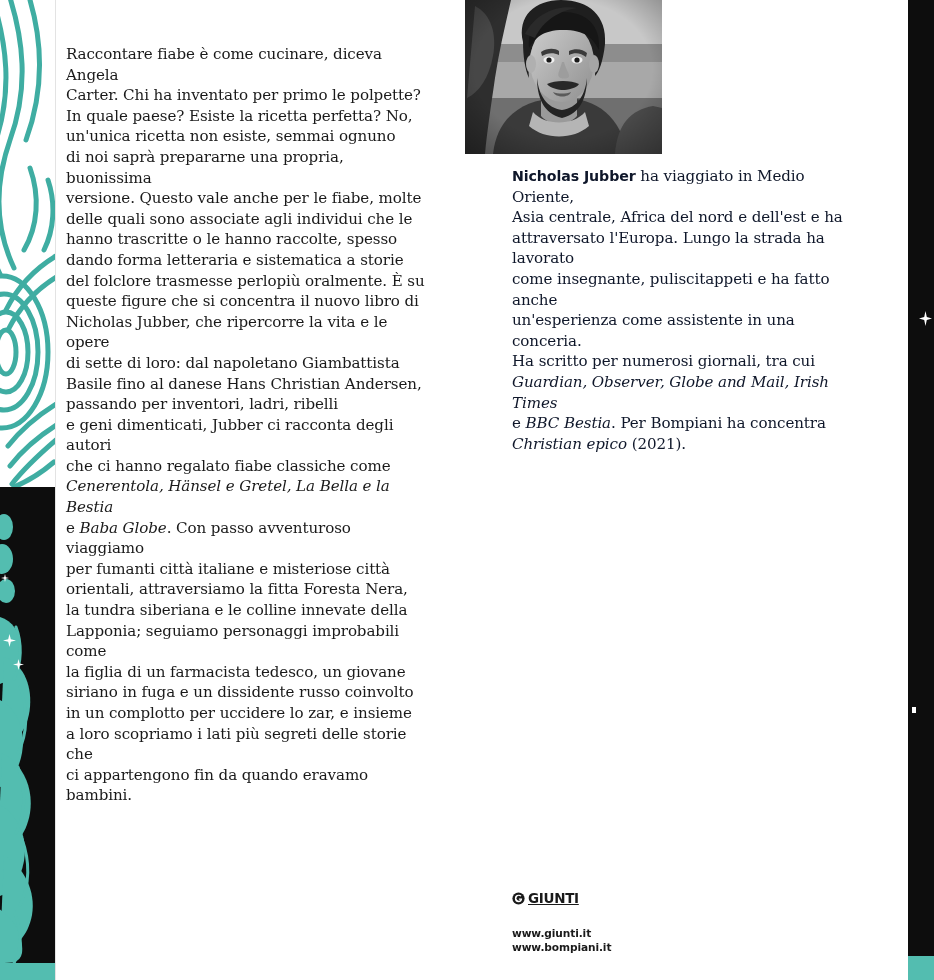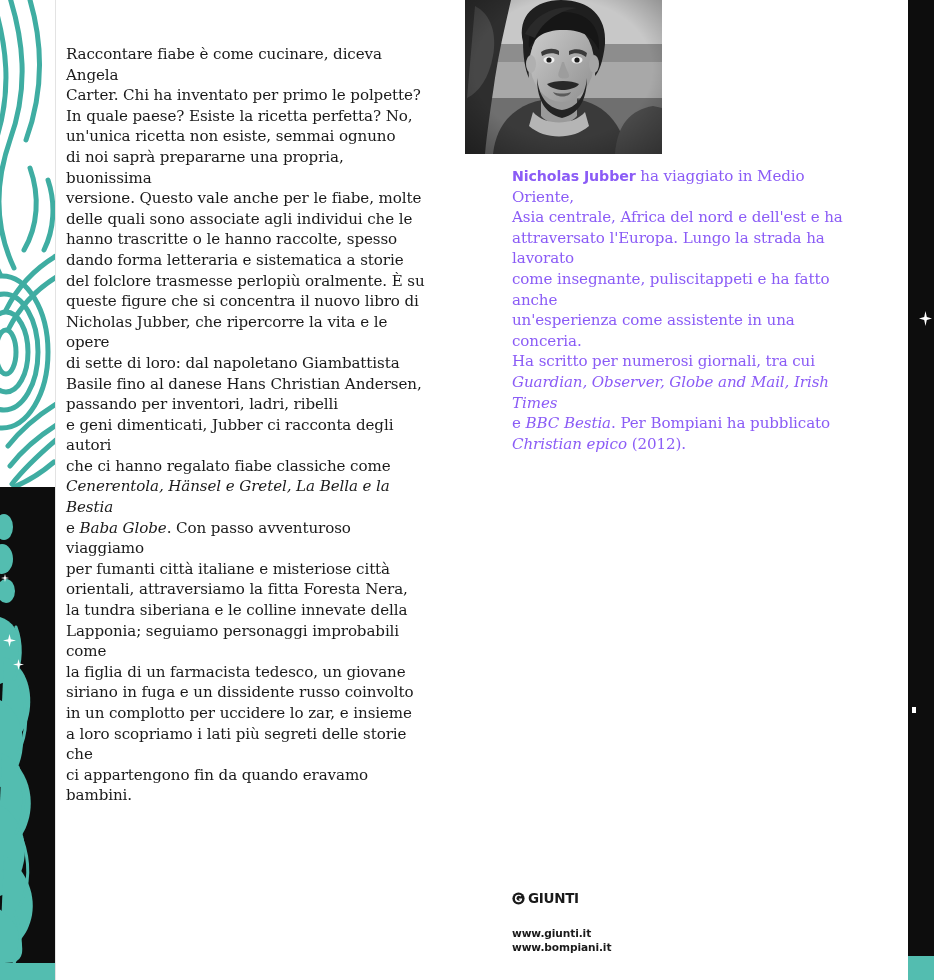--- a/index.html
+++ b/index.html
@@ -112,21 +112,21 @@
   .photo svg { display: block; }
 
   
   .bio {
     position: absolute;
     left: 512px; top: 166px;
     width: 350px;
     font-family: "DejaVu Serif", serif;
     font-size: 15.1px;
     line-height: 20.6px;
-    color: #8b5cf6;
+    color: #0f172a;
     white-space: pre-line;
     letter-spacing: -0.1px;
   }
   .bio .nm { font-weight: bold; font-family: "DejaVu Sans", sans-serif; font-size: 14.2px; }
   .bio .it { font-style: italic; }
 
   
   .pub {
     position: absolute;
     left: 512px; top: 890px;
@@ -139,20 +139,21 @@
   .pub-mark {
     width: 13px; height: 13px;
     display: block;
   }
   .pub-name {
     font-family: "DejaVu Sans", sans-serif;
     font-size: 13.5px;
     font-weight: bold;
     color: #1a1a1a;
     letter-spacing: -0.3px;
+    text-decoration: underline;
   }
   .pub-urls {
     margin-top: 20px;
     font-family: "DejaVu Sans", sans-serif;
     font-size: 10.6px;
     font-weight: bold;
     line-height: 14px;
     color: #1a1a1a;
     letter-spacing: -0.1px;
   }
@@ -316,22 +317,22 @@
 a loro scopriamo i lati più segreti delle storie che
 ci appartengono fin da quando eravamo bambini.</span></div>
 
   <div class="bio"><span class="nm">Nicholas Jubber</span><span> ha viaggiato in Medio Oriente,
 Asia centrale, Africa del nord e dell'est e ha
 attraversato l'Europa. Lungo la strada ha lavorato
 come insegnante, puliscitappeti e ha fatto anche
 un'esperienza come assistente in una conceria.
 Ha scritto per numerosi giornali, tra cui
 </span><span class="it">Guardian, Observer, Globe and Mail, Irish Times</span><span>
-e </span><span class="it">BBC Bestia</span><span>. Per Bompiani ha pubblicato
-</span><span class="it">Christian epico</span><span> (2012).</span></div>
+e </span><span class="it">BBC Bestia</span><span>. Per Bompiani ha concentra
+</span><span class="it">Christian epico</span><span> (2021).</span></div>
 
   <div class="pub">
     <div class="pub-logo">
       <svg class="pub-mark" viewBox="0 0 20 20">
         <circle cx="10" cy="10" r="9.4" fill="#1a1a1a"></circle>
         <path d="M 10 4.4 A 5.6 5.6 0 1 0 15.6 10 L 10.6 10 L 10.6 12.1 L 13.2 12.1 A 3.6 3.6 0 1 1 12.9 7.1 L 14.5 5.7 A 5.6 5.6 0 0 0 10 4.4 Z" fill="#ffffff"></path>
       </svg>
       <span class="pub-name">GIUNTI</span>
     </div>
     <div class="pub-urls">

